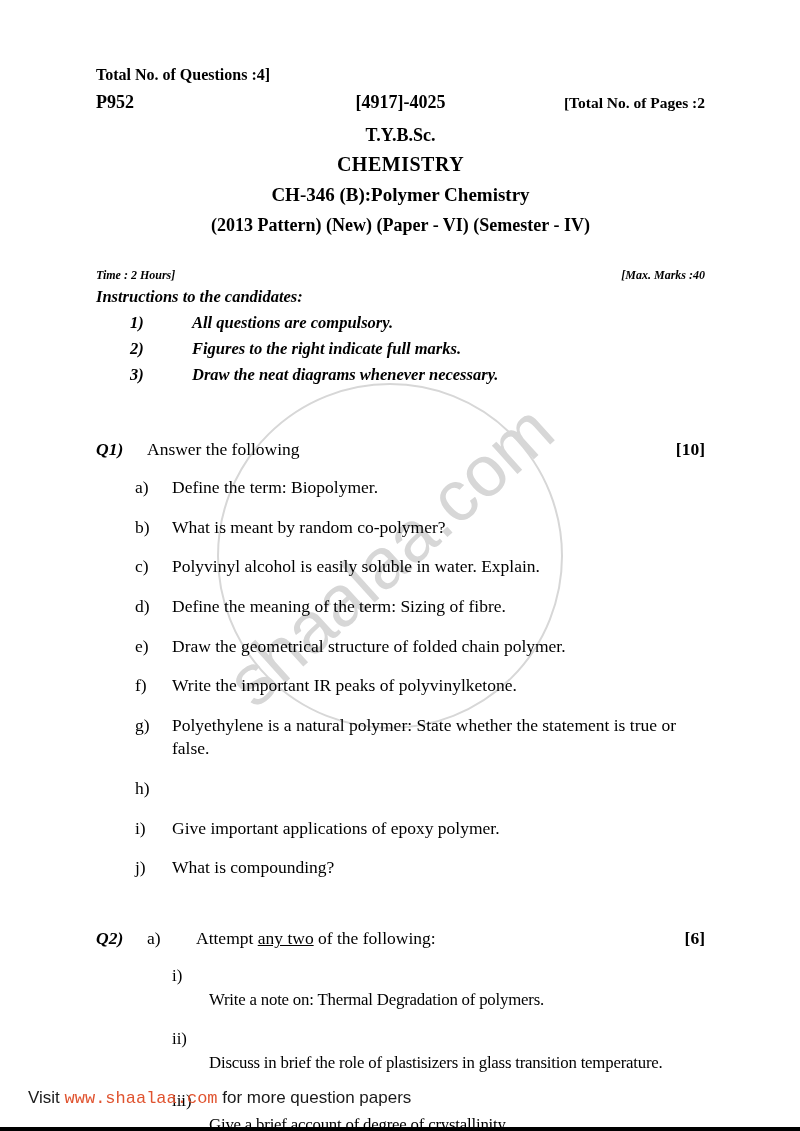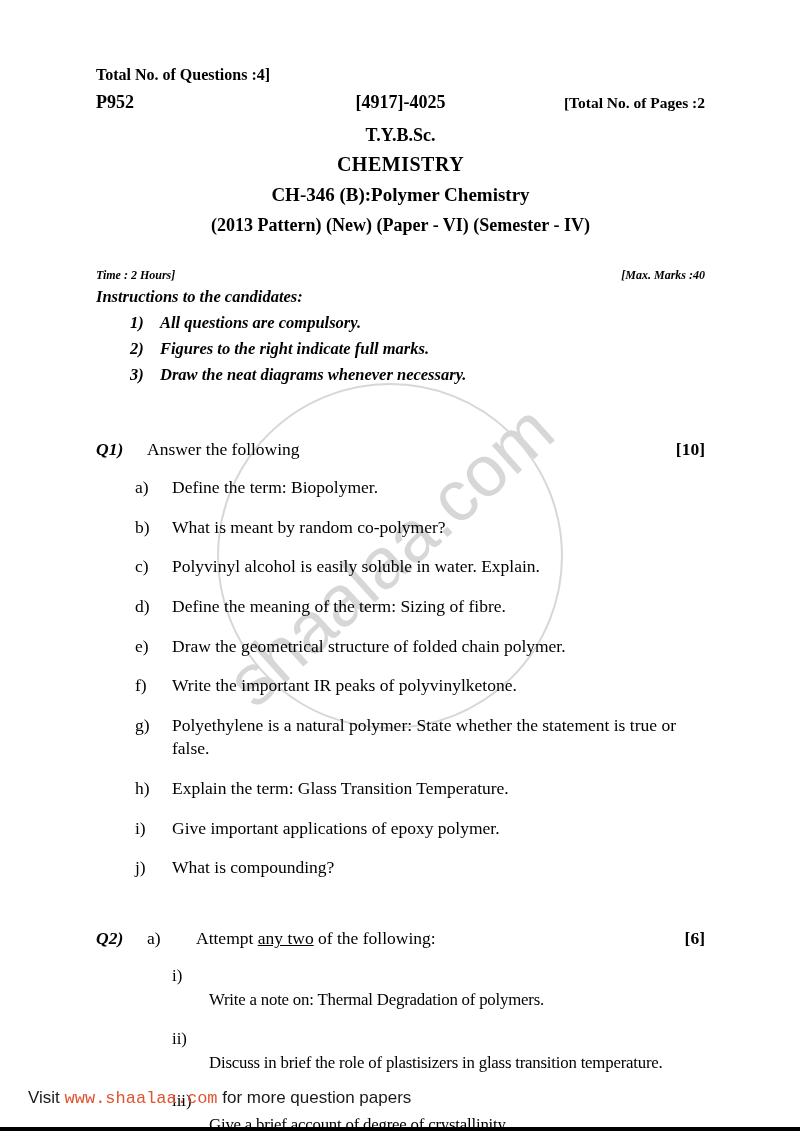--- a/index.html
+++ b/index.html
@@ -53,21 +53,21 @@
 
   .course      { margin-top:12px; font-size:18px; }
   .subject     { margin-top:7px;  font-size:20px; letter-spacing:.5px; }
   .paper-title { margin-top:8px;  font-size:19px; }
   .pattern     { margin-top:9px;  font-size:18px; }
 
   .time-row    { margin-top:32px; font-size:12px; }
   .instr-title { margin-top:4px;  font-size:16.5px; }
   .instr { display:flex; margin-top:6px; margin-left:34px; font-size:16.5px; }
   .instr-num  { width:30px; flex:0 0 30px; }
-  .instr-text { flex:1; }
+  .instr-text { flex:1;margin-left:32px; }
 
   .q-head { display:flex; align-items:baseline; font-size:17.5px;gap:12px; }
   .q1-head { margin-top:54px; }
   .q2-head { margin-top:48px; }
   .q-label { width:39px; flex:0 0 39px; font-size:17.5px; }
   .q-text  { flex:1; }
   .q-marks { margin-left:12px; }
 
   .sub-item { display:flex; margin-top:16px; padding-left:39px; font-size:17.5px; line-height:1.35; }
   .sub-letter { width:37px; flex:0 0 37px; }
@@ -163,21 +163,20 @@
     <div class="sub-item">
       <span class="sub-letter">f)</span>
       <span class="sub-text">Write the important IR peaks of polyvinylketone.</span>
     </div>
     <div class="sub-item">
       <span class="sub-letter">g)</span>
       <span class="sub-text">Polyethylene is a natural polymer: State whether the statement is true or false.</span>
     </div>
     <div class="sub-item">
       <span class="sub-letter">h)</span>
-      <span class="sub-text">Explain the term: Glass Transition Temperature.</span>
     </div>
     <div class="sub-item">
       <span class="sub-letter">i)</span>
       <span class="sub-text">Give important applications of epoxy polymer.</span>
     </div>
     <div class="sub-item">
       <span class="sub-letter">j)</span>
       <span class="sub-text">What is compounding?</span>
     </div>
 

